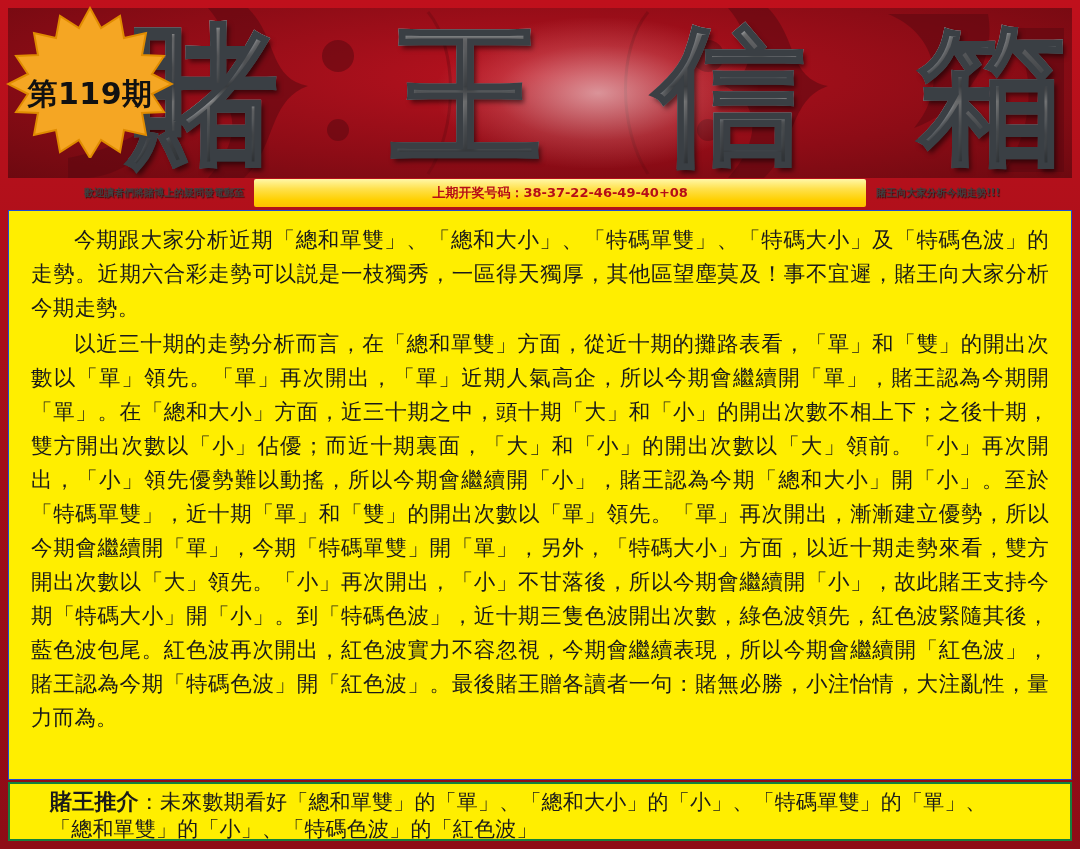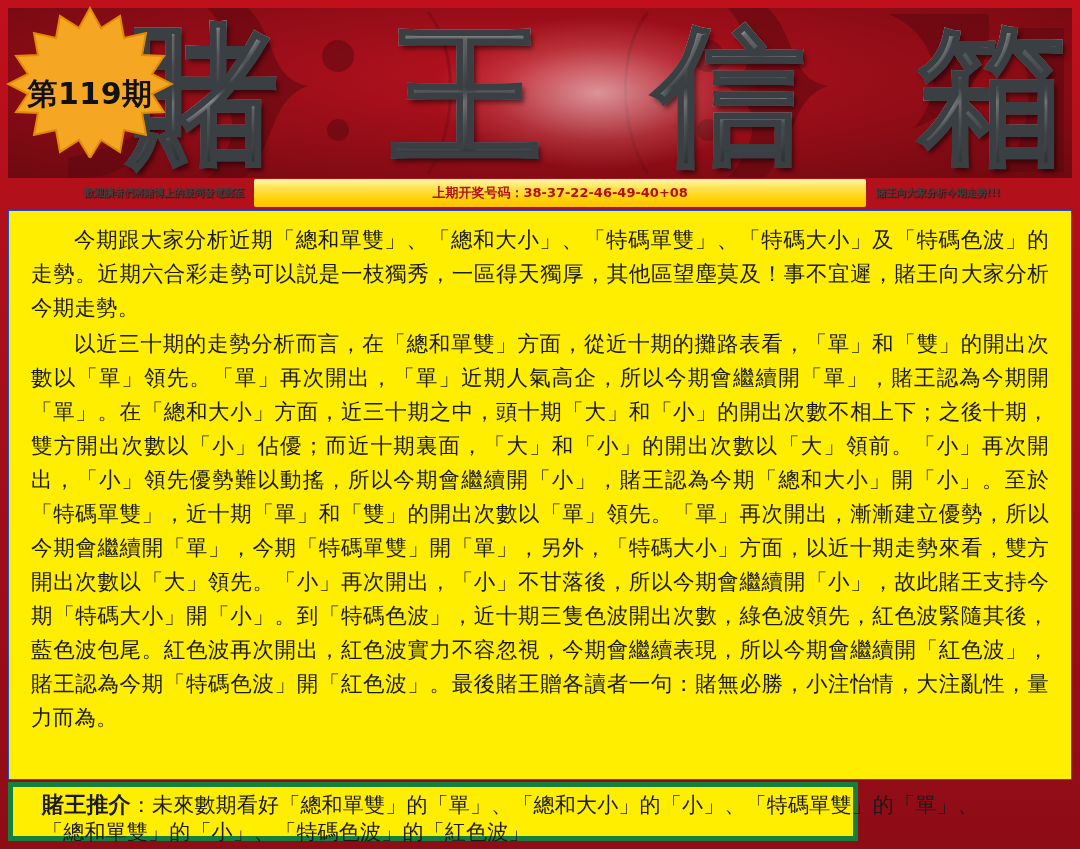--- a/index.html
+++ b/index.html
@@ -136,25 +136,25 @@
     line-height: 34px;
     color: #1a1a1a;
     text-indent: 43px;
     text-align: justify;
     letter-spacing: 0.2px;
   }
   
   .footer-panel {
     position: absolute;
     left: 8px; top: 782px;
-    width: 850px; height: 59px;
+    width: 1064px; height: 59px;
     background: #ffee00;
-    border: 5px solid #15803d;
+    border: 2px solid #15803d;
     box-sizing: border-box;
-    padding: 4px 22px 4px 29px;
+    padding: 4px 22px 4px 40px;
   }
   .footer-panel .line {
     font-size: 21px;
     line-height: 27px;
     color: #1a1a1a;
     letter-spacing: 0.2px;
     white-space: nowrap;
   }
   .footer-panel .lead {
     font-weight: bold;

